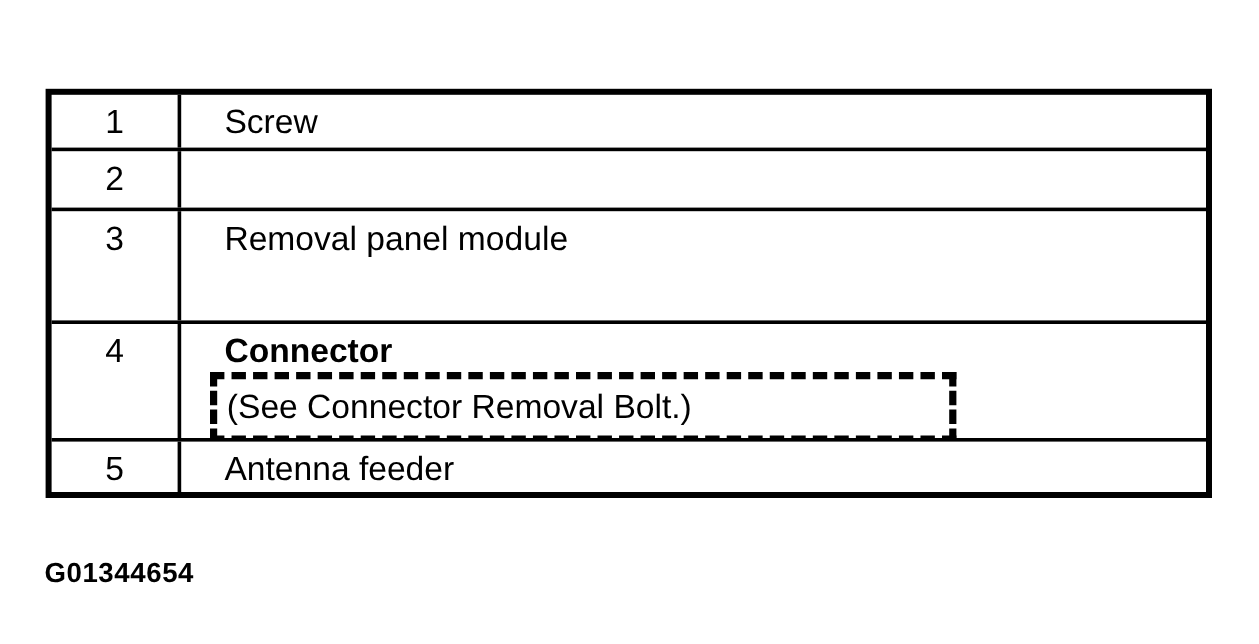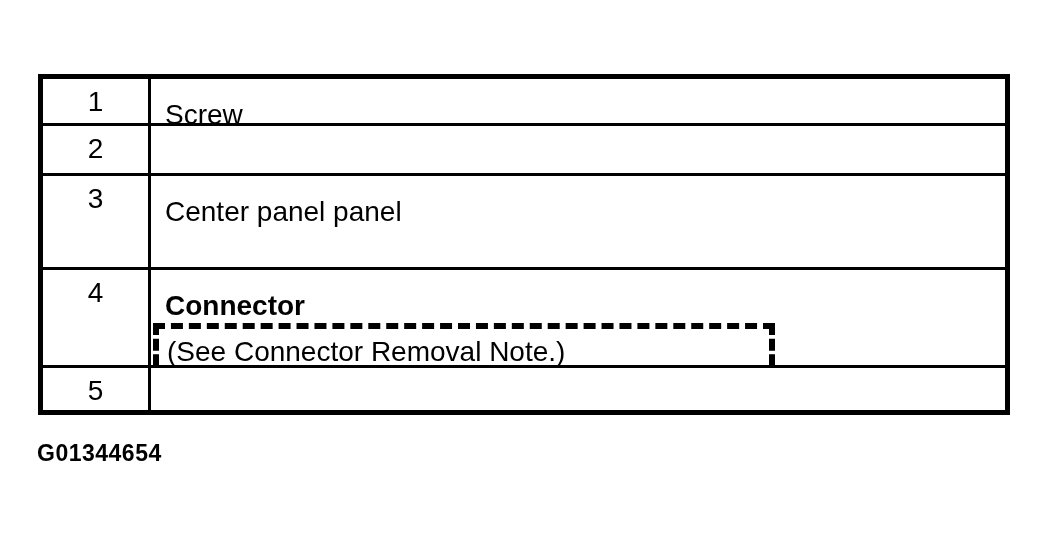--- a/index.html
+++ b/index.html
@@ -36,22 +36,23 @@
     width: 108px;
     border-right: 3px solid #000;
     text-align: center;
     padding-top: 6px;
     font-size: 28px;
     line-height: 34px;
     flex-shrink: 0;
   }
   .cell-desc {
     flex: 1;
-    padding-top: 16px;
+    padding-top: 3px;
     overflow: hidden;
+    margin-left: 22px;
   }
   .desc-line {
     font-size: 28px;
     line-height: 40px;
     padding-left: 14px;
     white-space: nowrap;
   }
   .t-row.r4 .desc-line.first { line-height: 33px; padding-top: 3px; font-weight: bold; }
   .note-box {
     display: inline-block;
@@ -62,21 +63,21 @@
     height: 59px;
   }
   .note-box .desc-line {
     padding-left: 8px;
     padding-top: 3px;
     line-height: 40px;
   }
   .figure-id {
     position: absolute;
     left: 37px;
-    top: 440px;
+    top: 464px;
     font-size: 23px;
     font-weight: bold;
     letter-spacing: 0.5px;
   }
 </style>
 </head>
 <body>
 
 <div class="page">
 
@@ -89,35 +90,38 @@
       </div>
     </div>
 
     <div class="t-row r2">
       <div class="cell-num">2</div>
     </div>
 
     <div class="t-row r3">
       <div class="cell-num">3</div>
       <div class="cell-desc">
-        <div class="desc-line">Center panel panel</div>
+        <div class="desc-line">Removal panel module</div>
       </div>
     </div>
 
     <div class="t-row r4">
       <div class="cell-num">4</div>
       <div class="cell-desc">
         <div class="desc-line first">Connector</div>
         <div class="note-box">
-          <div class="desc-line">(See Connector Removal Note.)</div>
+          <div class="desc-line">(See Connector Removal Bolt.)</div>
         </div>
       </div>
     </div>
 
     <div class="t-row r5">
       <div class="cell-num">5</div>
+      <div class="cell-desc">
+        <div class="desc-line">Antenna feeder</div>
+      </div>
     </div>
 
   </div>
 
   <div class="figure-id">G01344654</div>
 
 </div>
 
 </body></html>

